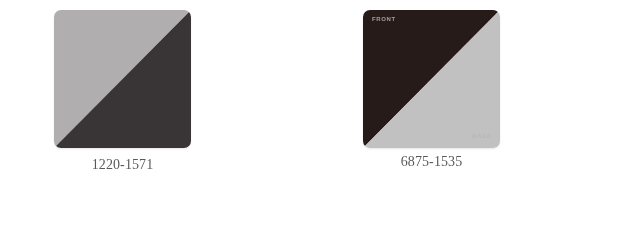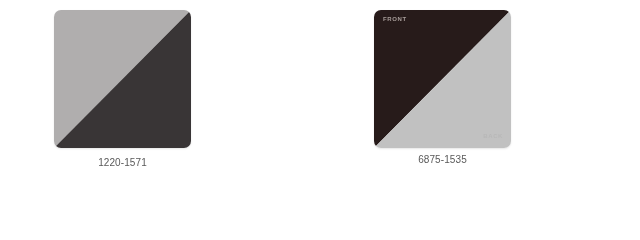--- a/index.html
+++ b/index.html
@@ -25,21 +25,21 @@
   }
 
   .swatch-card {
     position: absolute;
     top: 10px;
     width: 137px;
   }
 
   .swatch-card.pos-0 { left: 54px; }
   .swatch-card.pos-1 { left: 209px; }
-  .swatch-card.pos-2 { left: 363px; margin-left: 11px; }
+  .swatch-card.pos-2 { left: 363px; }
 
   .swatch-tile {
     position: relative;
     width: 137px;
     height: 138px;
     border-radius: 7px;
     overflow: hidden;
     box-shadow: 0 1px 2px rgba(0,0,0,0.10);
   }
 
@@ -82,23 +82,23 @@
     font-weight: bold;
     font-family: "Liberation Sans", sans-serif;
     line-height: 1;
     z-index: 5;
     white-space: nowrap;
   }
 
   .swatch-caption {
     margin-top: 9px;
     text-align: center;
-    font-size: 10px;
+    font-size: 14px;
     color: #595959;
-    font-family: Liberation Sans, sans-serif;
+    font-family: Liberation Serif, serif;
     letter-spacing: 0.1px;
     white-space: nowrap;
   }
 
   .swatch-card.pos-2 .swatch-caption {
     margin-top: 6px;
   }
 </style>
 </head>
 <body style="background: rgb(255, 255, 255);">

